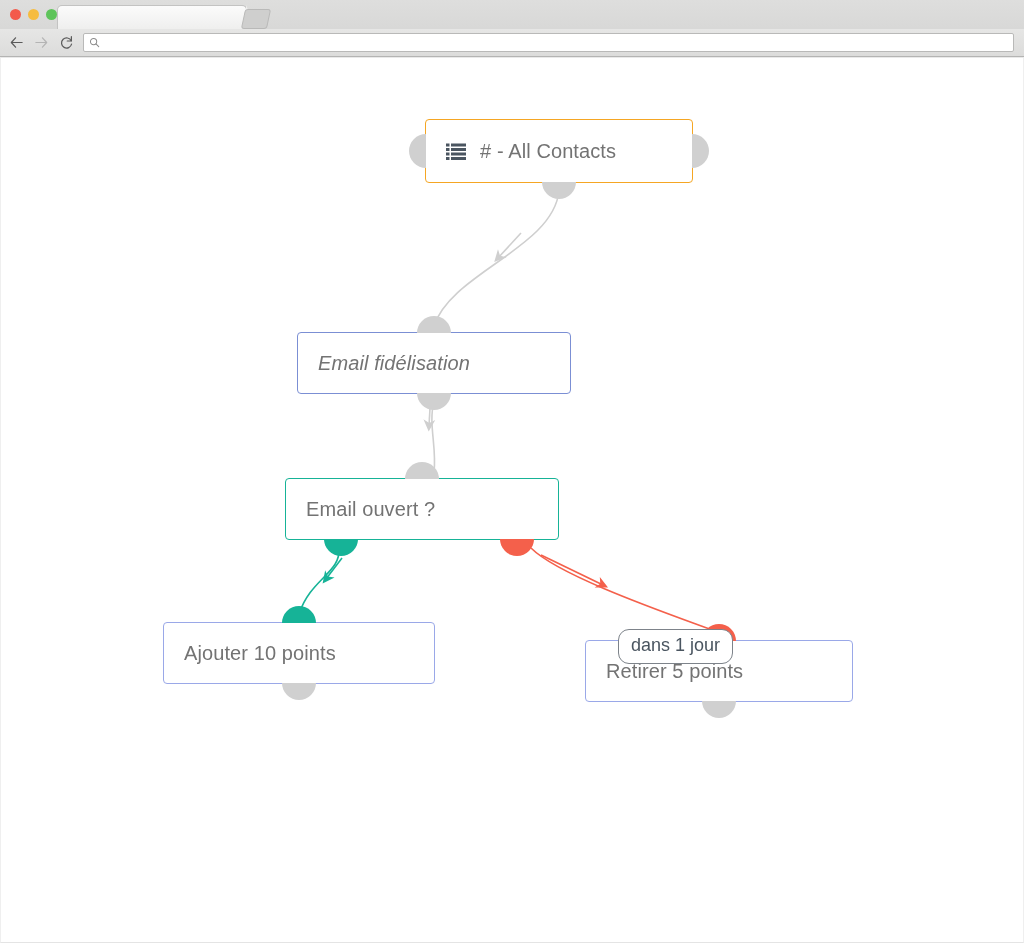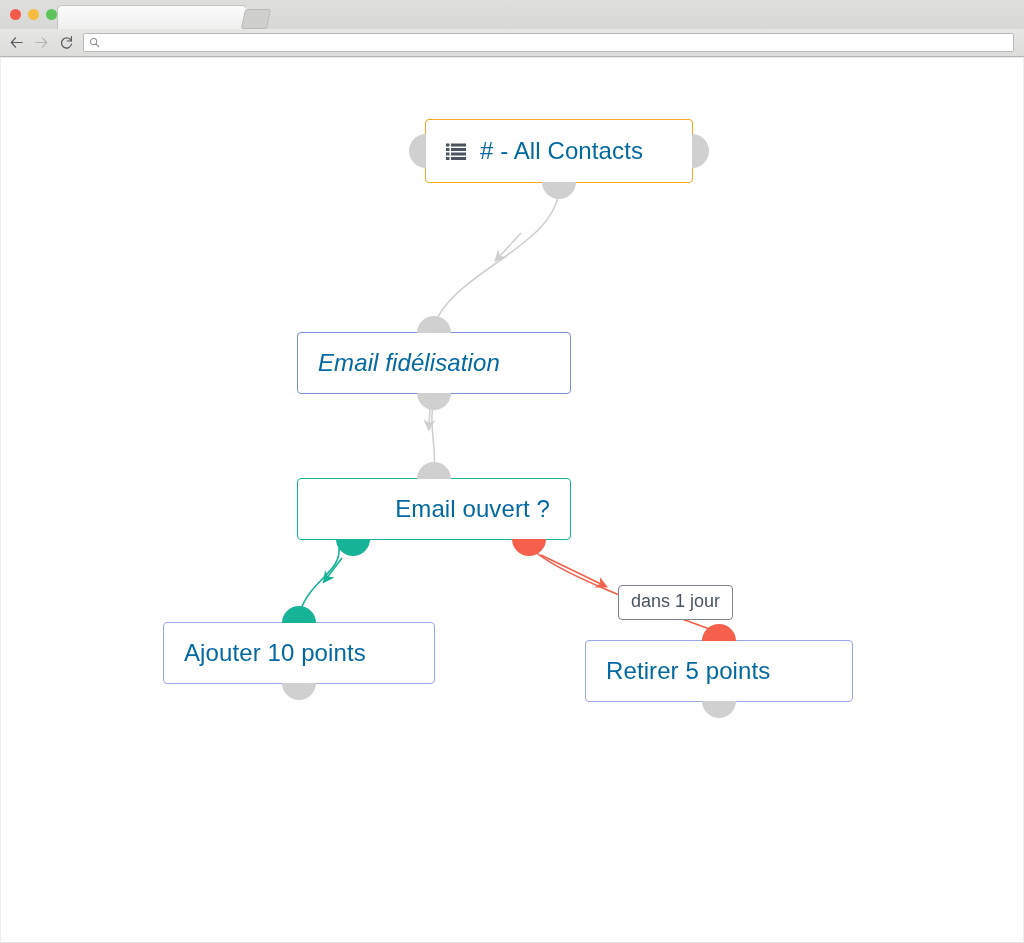--- a/index.html
+++ b/index.html
@@ -87,21 +87,21 @@
   .node {
     position: absolute;
     background: #ffffff;
     border: 1.5px solid #999;
     border-radius: 4px;
     display: flex; align-items: center;
     padding: 0 20px;
     z-index: 5;
   }
   .node-label {
-    font-size: 24px; color: #0369a1; white-space: nowrap;
+    font-size: 20px; color: #737373; white-space: nowrap;
     letter-spacing: 0.1px;
   }
   .node.orange { border-color: #f5a623; }
   .node.indigo { border-color: #7b8fd4; }
   .node.teal   { border-color: #16b397; }
   .node.lav    { border-color: #9aa8e8; }
 
   .list-icon { margin-right: 14px; display: inline-flex; flex: 0 0 auto; }
 
   
@@ -129,26 +129,27 @@
   .handle.green { background: #16b397; }
   .handle.red   { background: #f4604b; }
   .handle.yes { left: 38px; margin-left: 0; }
   .handle.no  { left: auto; right: 24px; margin-left: 0; }
 
   
   .edge-badge {
     position: absolute;
     background: #ffffff;
     border: 1.5px solid #7d838a;
-    border-radius: 4px;
+    border-radius: 11px;
     padding: 5px 12px 7px 12px;
     font-size: 18px;
     color: #4a5560;
     white-space: nowrap;
     z-index: 6;
+    margin-top: 44px;
   }
 </style>
 </head>
 <body>
 
 <div id="app">
 
   <div class="chrome">
 
     <div class="titlebar">
@@ -246,21 +247,21 @@
       <div class="handle right"></div>
       <div class="handle bottom"></div>
     </div>
 
     <div class="node indigo" style="left:296px; top:274px; width:274px; height:62px;font-style:italic;">
       <span class="node-label">Email fidélisation</span>
       <div class="handle top"></div>
       <div class="handle bottom"></div>
     </div>
 
-    <div class="node teal" style="left:296px; top:420px; width:274px; height:62px;justify-content:flex-end;">
+    <div class="node teal" style="left:284px; top:420px; width:274px; height:62px;">
       <span class="node-label">Email ouvert ?</span>
       <div class="handle top"></div>
       <div class="handle bottom green yes"></div>
       <div class="handle bottom red no"></div>
     </div>
 
     <div class="node lav" style="left:162px; top:564px; width:272px; height:62px;">
       <span class="node-label">Ajouter 10 points</span>
       <div class="handle top green"></div>
       <div class="handle bottom"></div>

